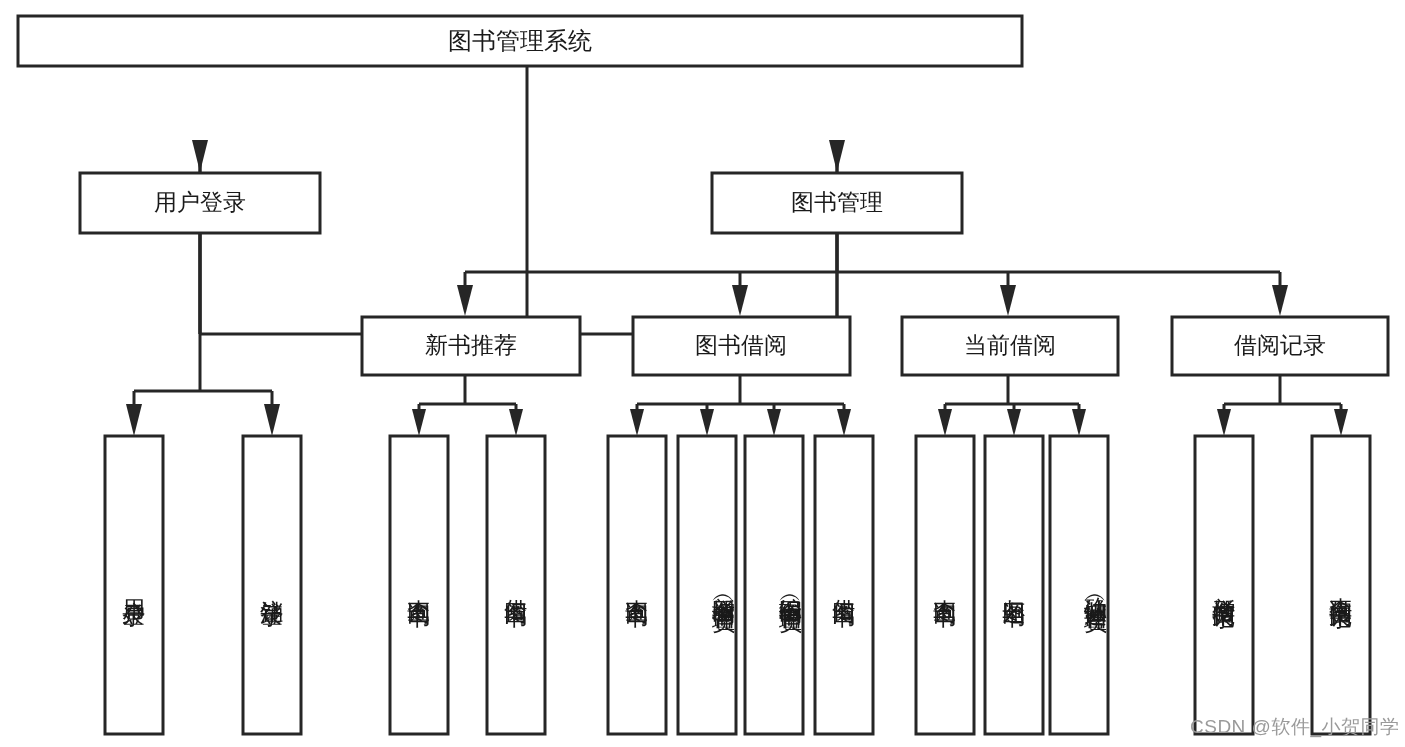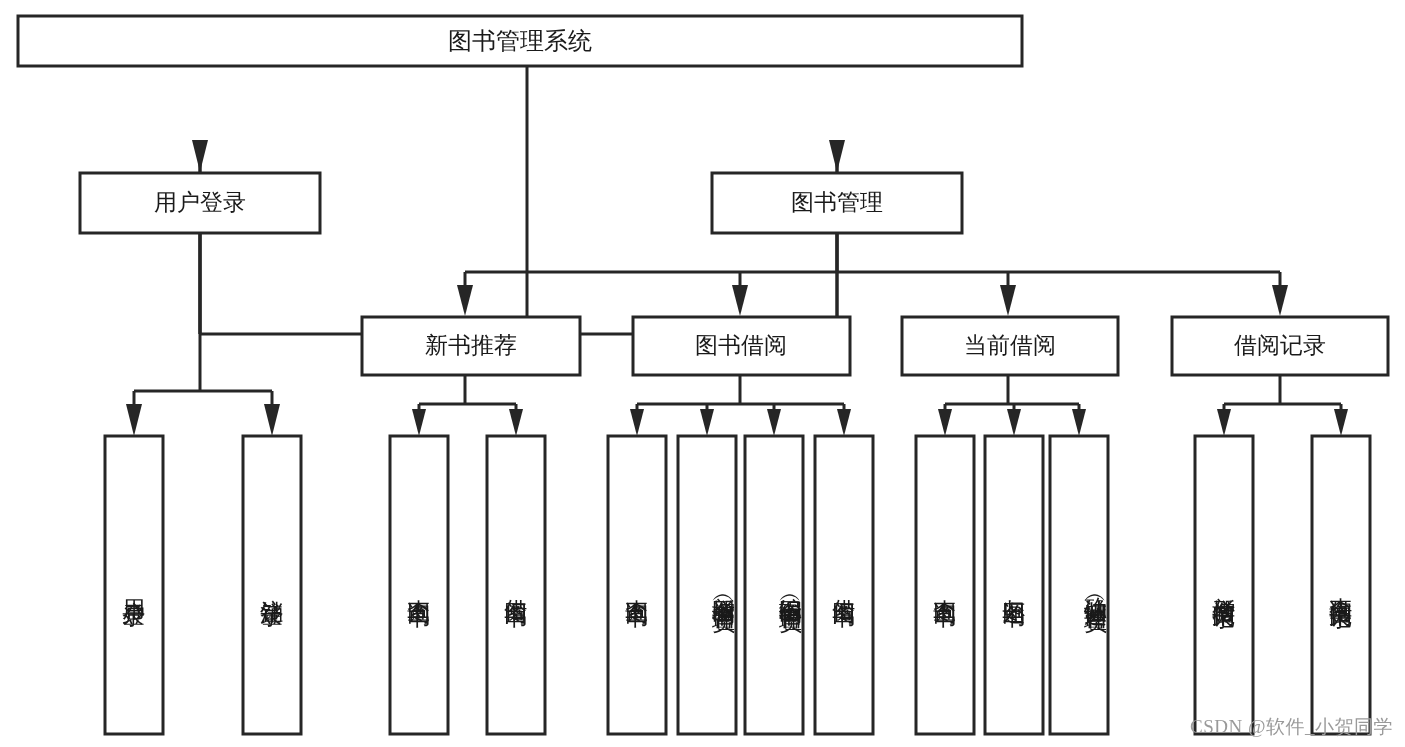--- a/index.html
+++ b/index.html
@@ -70,21 +70,21 @@
     white-space: nowrap;
     display: flex;
     align-items: center;
     justify-content: center;
     pointer-events: none;
   }
   .watermark {
     position: absolute;
     left: 1190px;
     top: 714px;
-    font-family: Liberation Serif, serif;
+    font-family: Liberation Sans, sans-serif;
     font-size: 19px;
     color: #9a9a9a;
     white-space: nowrap;
     letter-spacing: 0.5px;
   }
 </style>
 </head>
 <body>
 
 <div id="diagram-root">

